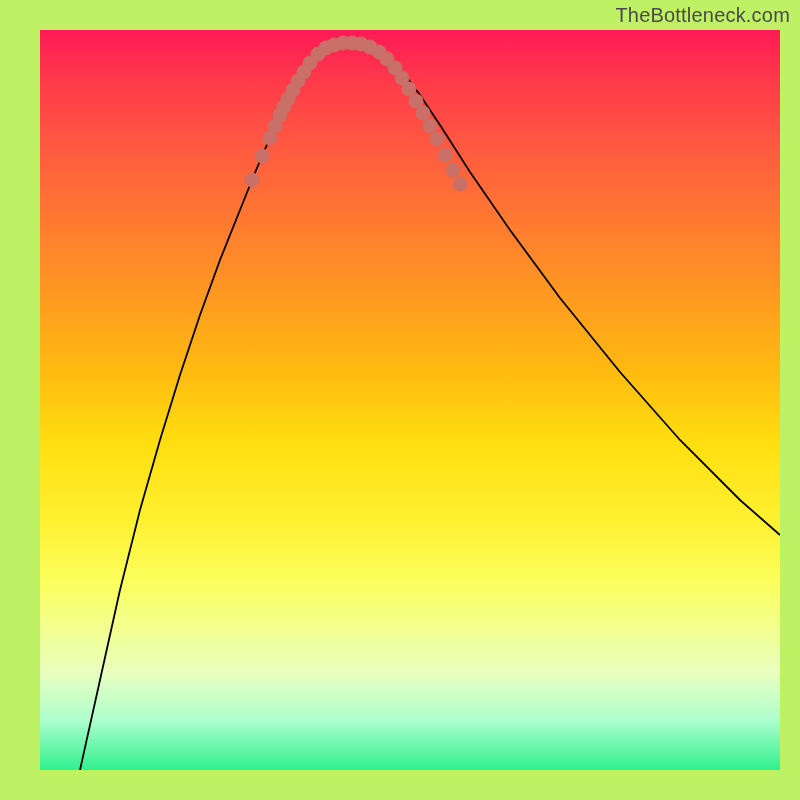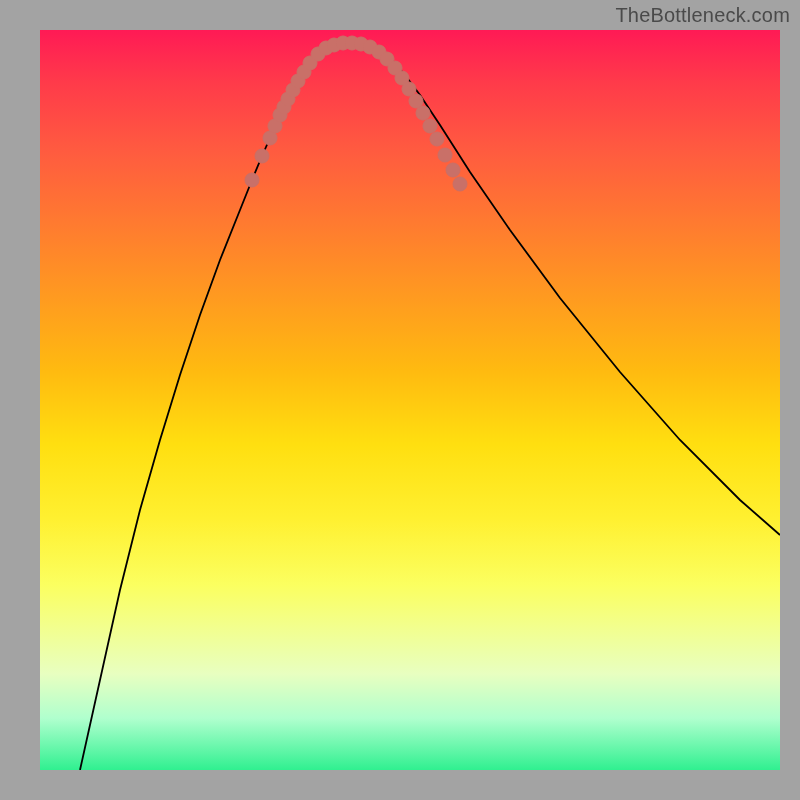--- a/index.html
+++ b/index.html
@@ -8,21 +8,21 @@
     width: 800px;
     height: 800px;
     background: #000;
     font-family: Arial, Helvetica, sans-serif;
     overflow: hidden;
   }
   .frame {
     position: absolute;
     left: 0; top: 0;
     width: 800px; height: 800px;
-    background: #a3a3a3;
+    background: #bef264;
   }
   .plot-area {
     position: absolute;
     left: 40px;
     top: 30px;
     width: 740px;
     height: 740px;
     overflow: hidden;
   }
   .gradient-bg {

